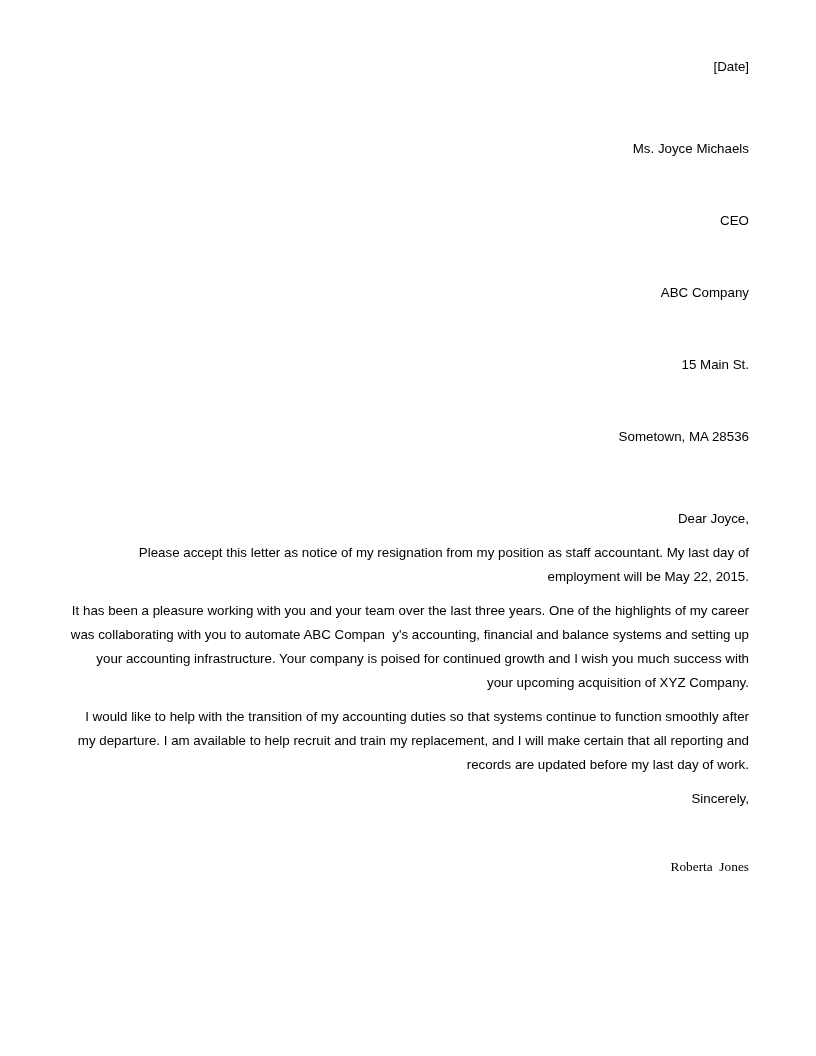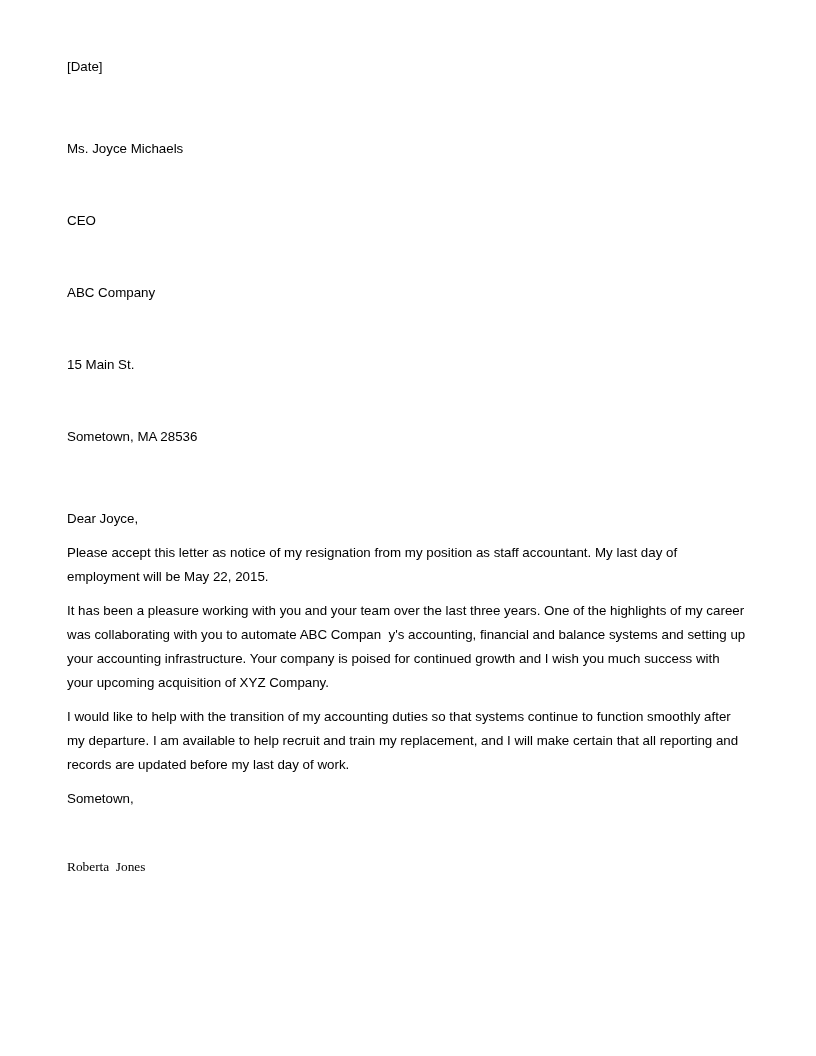--- a/index.html
+++ b/index.html
@@ -16,23 +16,24 @@
     padding: 55px 67px 0 67px;
     font-family: "Liberation Sans", "DejaVu Sans", sans-serif;
     font-size: 10pt;
     line-height: 24px;
     color: #000000;
     overflow: hidden;
   }
   .para {
     margin: 0 0 10px 0;
     white-space: pre-wrap;
+    text-align: right;
   }
   .date-line {
-    text-align: left;
+    text-align: right;
   }
   .address-line {
     white-space: pre-wrap;
   }
   .signature-name {
     margin-top: 44px;
     font-family: Liberation Serif, serif;
   }
 </style>
 </head>
@@ -53,17 +54,17 @@
   <p class="para">Dear Joyce,</p>
 
   <p class="para">Please accept this letter as notice of my resignation from my position as staff accountant. My last day of employment will be May 22, 2015.</p>
 
 
   <p class="para">It has been a pleasure working with you and your team over the last three years. One of the highlights of my career was collaborating with you to automate ABC Compan  y's accounting, financial and balance systems and setting up your accounting infrastructure. Your company is poised for continued growth and I wish you much success with your upcoming acquisition of XYZ Company.</p>
 
   <p class="para">I would like to help with the transition of my accounting duties so that systems continue to function smoothly after my departure. I am available to help recruit and train my replacement, and I will make certain that all reporting and records are updated before my last day of work.</p>
 
 
-  <p class="para">Sometown,</p>
+  <p class="para">Sincerely,</p>
 
   <p class="para signature-name">Roberta  Jones</p>
 
 </div>
 
 </body></html>

